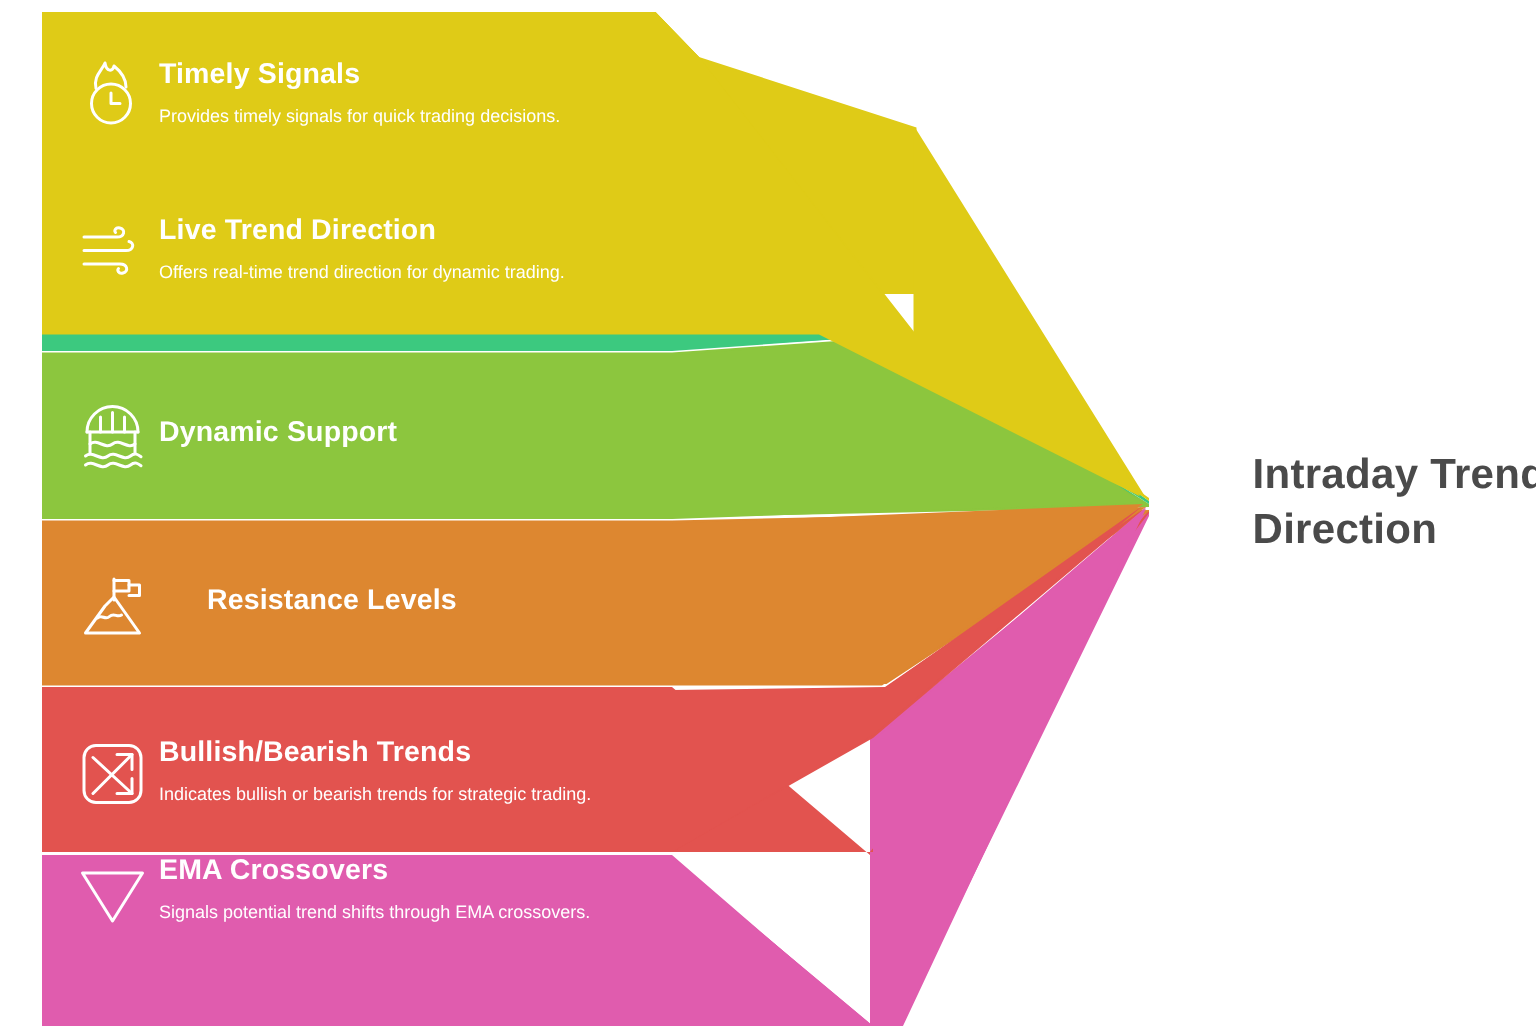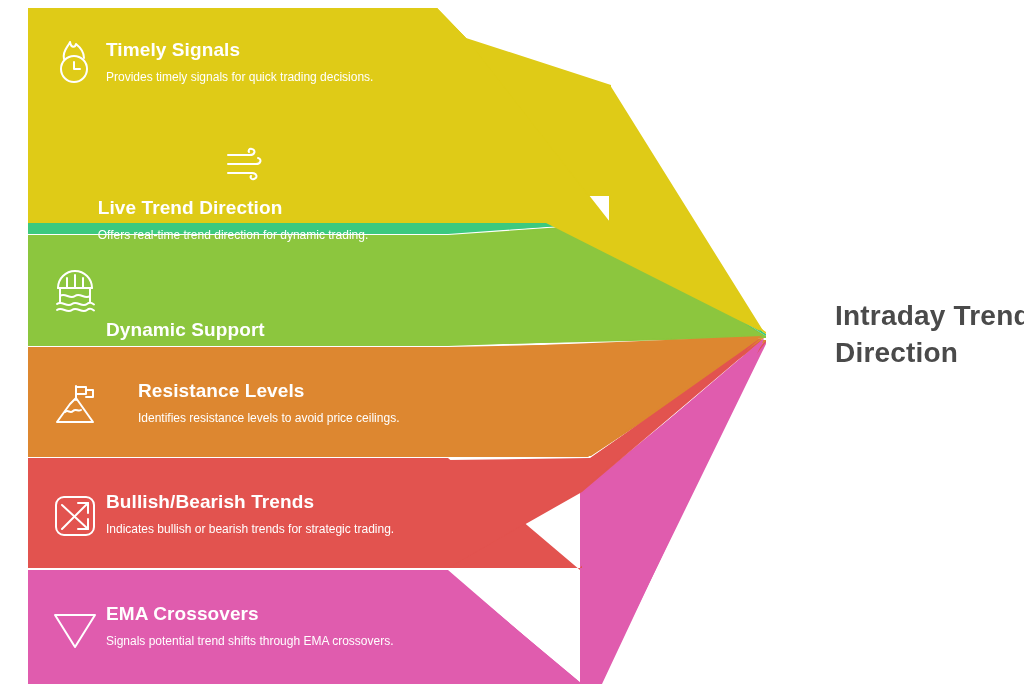--- a/index.html
+++ b/index.html
@@ -131,35 +131,35 @@
         <circle cx="26" cy="32" r="13"></circle>
         <path d="M26 25 L26 32 L32 32"></path>
       </svg>
     </div>
     <div class="row-text">
       <div class="row-title">Timely Signals</div>
       <div class="row-desc">Provides timely signals for quick trading decisions.</div>
     </div>
   </div>
 
-  <div class="row" style="top:134px;flex-direction:column;">
+  <div class="row" style="top:112px;">
     <div class="row-icon">
       <svg width="54" height="54" viewBox="0 0 54 54" fill="none" stroke="#ffffff" stroke-width="2" stroke-linecap="round" stroke-linejoin="round">
         <path d="M8 17 H30 C35 17 36 12 32 11 C29 10 28 13 29 14"></path>
         <path d="M8 26 H36 C41 26 42 21 38 20"></path>
         <path d="M8 35 H32 C37 35 38 40 34 41 C31 42 30 39 31 38"></path>
       </svg>
     </div>
     <div class="row-text">
       <div class="row-title">Live Trend Direction</div>
       <div class="row-desc">Offers real-time trend direction for dynamic trading.</div>
     </div>
   </div>
 
-  <div class="row" style="top:237px;align-items:flex-end;">
+  <div class="row" style="top:237px;">
     <div class="row-icon">
       <svg width="54" height="54" viewBox="0 0 54 54" fill="none" stroke="#ffffff" stroke-width="2" stroke-linecap="round" stroke-linejoin="round">
         <path d="M10 22 A17 17 0 0 1 44 22"></path>
         <path d="M10 22 H44"></path>
         <path d="M19 12 V22 M27 9 V22 M35 12 V22"></path>
         <path d="M12 22 V36 M42 22 V36"></path>
         <path d="M12 30 C17 26 22 34 27 30 C32 26 37 34 42 30"></path>
         <path d="M9 38 C14 34 19 42 24 38 C29 34 34 42 39 38 C42 35.5 44 37 46 38.5"></path>
         <path d="M9 44 C14 40 19 48 24 44 C29 40 34 48 39 44 C42 41.5 44 43 46 44.5"></path>
       </svg>
@@ -174,41 +174,40 @@
       <svg width="54" height="54" viewBox="0 0 54 54" fill="none" stroke="#ffffff" stroke-width="2" stroke-linecap="round" stroke-linejoin="round">
         <path d="M28 8 V22"></path>
         <path d="M28 9 H38 V16 H28"></path>
         <path d="M38 12 H45 V19 H38"></path>
         <path d="M28 20 L45 44 H9 L22 26 Z"></path>
         <path d="M17 34 C20 31 22 36 25 33 C28 30 30 34 33 32"></path>
       </svg>
     </div>
     <div class="row-text">
       <div class="row-title">Resistance Levels</div>
-      <div class="row-desc">Identifies resistance levels to avoid price ceilings.</div>
     </div>
   </div>
 
   <div class="row" style="top:460px;">
     <div class="row-icon">
       <svg width="54" height="54" viewBox="0 0 54 54" fill="none" stroke="#ffffff" stroke-width="2" stroke-linecap="round" stroke-linejoin="round">
         <rect x="8" y="8" width="38" height="38" rx="8"></rect>
         <path d="M14 40 L40 14"></path>
         <path d="M30 14 H40 V24"></path>
         <path d="M14 16 L40 40"></path>
         <path d="M40 30 V40 H30"></path>
       </svg>
     </div>
     <div class="row-text">
       <div class="row-title">Bullish/Bearish Trends</div>
       <div class="row-desc">Indicates bullish or bearish trends for strategic trading.</div>
     </div>
   </div>
 
-  <div class="row" style="top:572px;">
+  <div class="row" style="top:539px;">
     <div class="row-icon">
       <svg width="54" height="54" viewBox="0 0 54 54" fill="none" stroke="#ffffff" stroke-width="2" stroke-linecap="round" stroke-linejoin="round">
         <path d="M7 14 H47 L27 46 Z"></path>
       </svg>
     </div>
     <div class="row-text">
       <div class="row-title">EMA Crossovers</div>
       <div class="row-desc">Signals potential trend shifts through EMA crossovers.</div>
     </div>
   </div>

